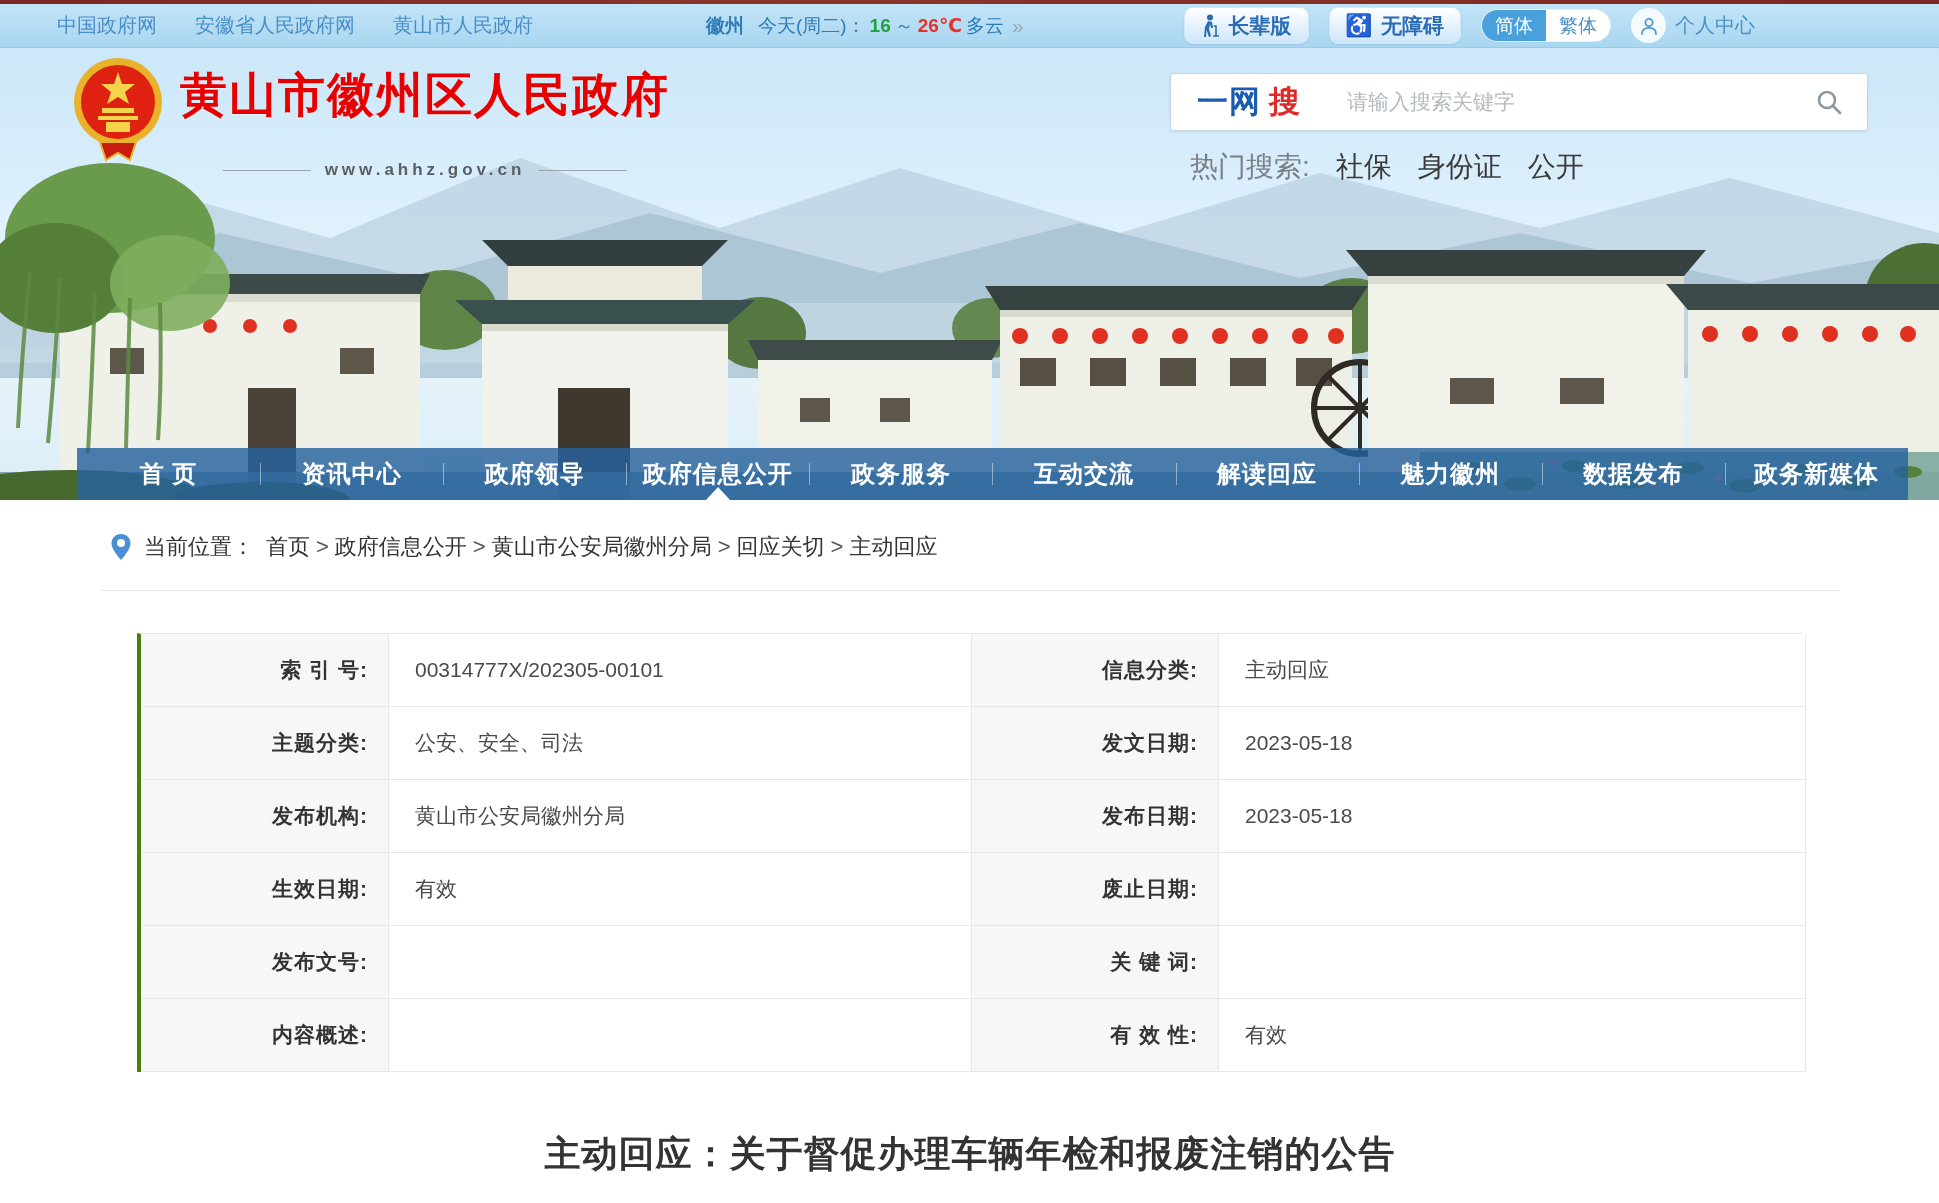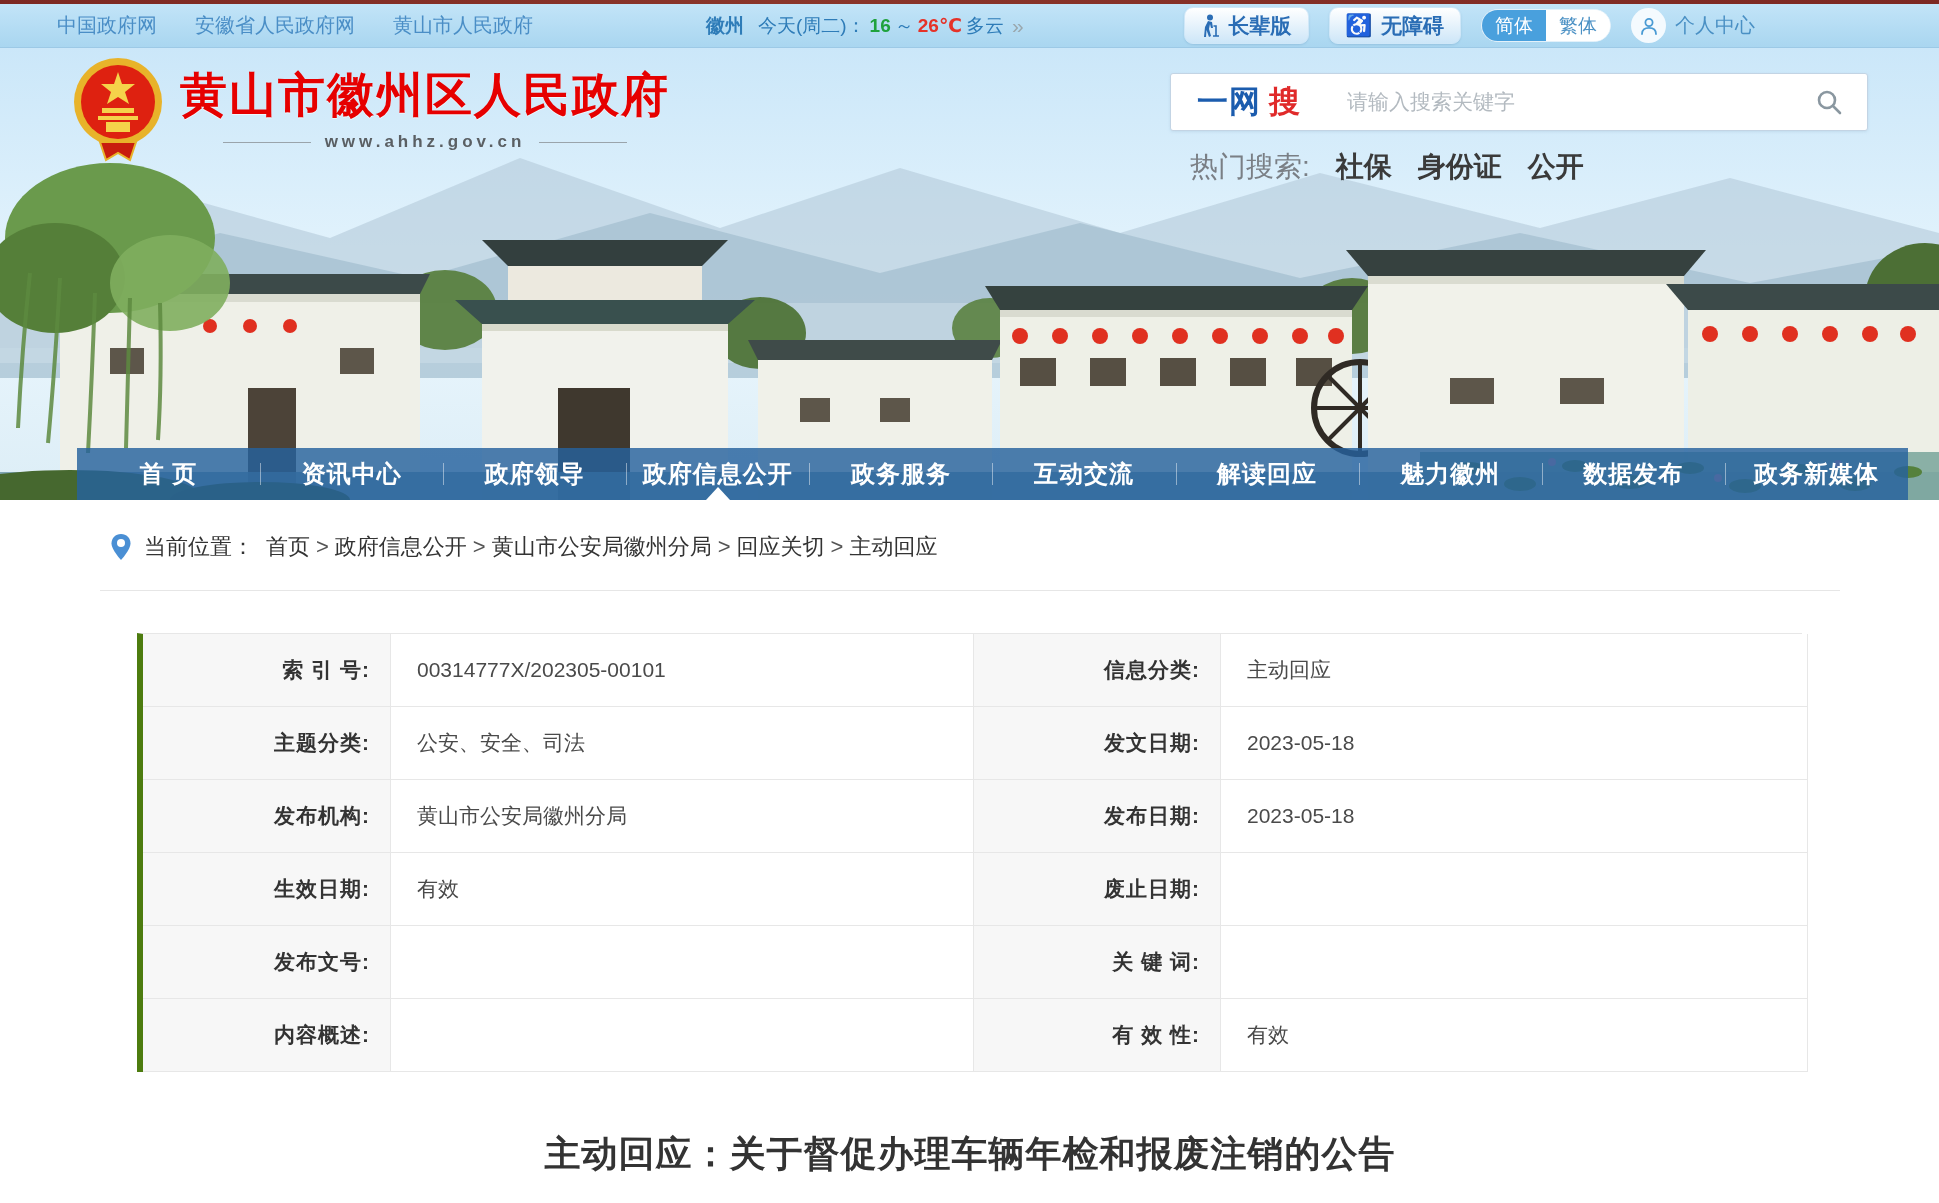--- a/index.html
+++ b/index.html
@@ -40,38 +40,38 @@
   .lang-seg.inactive { background:#fff; color:#4a90c4; }
   .profile { display:flex; align-items:center; gap:9px; cursor:pointer; }
   .profile-circle { width:35px; height:35px; border-radius:50%; background:#f4fafe; display:flex; align-items:center; justify-content:center; }
   .profile-label { color:#4a90c4; font-size:20px; }
 
   
   .banner { position:relative; width:1939px; height:452px; overflow:hidden; background:linear-gradient(#cfe9fa,#eef8fe 40%); }
   .banner-scene { position:absolute; left:0; top:0; width:1939px; height:452px; display:block; }
 
   .logo-block { position:absolute; left:72px; top:8px; display:flex; align-items:flex-start; gap:16px; }
-  .site-titles { display:flex; flex-direction:column; align-items:center; }
+  .site-titles { display:flex; flex-direction:column; align-items:center;gap:28px; }
   .site-title { color:#e60000; font-size:47px; font-weight:900; letter-spacing:2px; line-height:1.15; margin-top:12px;
                 text-shadow:0 1px 0 rgba(255,255,255,.6); }
   .site-url { display:flex; align-items:center; gap:14px; margin-top:10px; color:#5a5f63; font-size:17px; font-weight:bold; letter-spacing:4px; }
   .site-url .rule { width:88px; height:1px; background:#9aa4ab; }
 
   .search-block { position:absolute; right:71px; top:25px; width:698px; }
   .search-box { display:flex; align-items:center; height:58px; background:#fff; border:1px solid #c3d4e4; border-radius:3px;
                 box-shadow:0 1px 3px rgba(120,160,190,.2); }
   .search-brand { display:flex; align-items:baseline; padding-left:26px; font-size:31px; font-weight:900; letter-spacing:1px;gap:8px; }
   .brand-blue { color:#1b5cae; }
   .brand-red { color:#e02a2a; }
   .search-input { flex:1; border:none; outline:none; font-size:21px; color:#333; padding:0 10px 0 46px; background:transparent; font-family:inherit; }
   .search-input::placeholder { color:#b3bac0; }
   .search-btn { border:none; background:transparent; padding:0 24px 0 8px; cursor:pointer; display:flex; align-items:center; }
   .hot-row { display:flex; align-items:center; gap:26px; margin-top:17px; padding-left:20px; font-size:28px; }
   .hot-label { color:#7a7f85; }
-  .hot-term { color:#3a3a3a; cursor:pointer;font-weight:bold; }
+  .hot-term { color:#3a3a3a; cursor:pointer; }
 
   
   .mainnav { position:absolute; left:77px; right:31px; bottom:0; height:52px; background:rgba(38,98,158,.82); }
   .mainnav ul { list-style:none; display:flex; height:100%; }
   .nav-item { flex:1; position:relative; display:flex; align-items:center; justify-content:center;
               color:#fff; font-size:24px; font-weight:bold; letter-spacing:1px; cursor:pointer; white-space:nowrap; }
   .nav-item + .nav-item::before { content:''; position:absolute; left:0; top:50%; transform:translateY(-50%);
               width:1px; height:22px; background:rgba(255,255,255,.45); }
   .nav-item.active::after { content:''; position:absolute; bottom:0; left:50%; transform:translateX(-50%);
               border-left:12px solid transparent; border-right:12px solid transparent; border-bottom:13px solid #fff; }
@@ -79,21 +79,21 @@
   
   .inner { width:1740px; margin-left:100px; }
   .breadcrumb-row { display:flex; align-items:center; gap:12px; padding:32px 0 28px 10px; border-bottom:1px solid #e6e6e6;
                     font-size:22px; color:#333; }
   .crumb { cursor:pointer; }
   .crumb[data-interactable="false"] { cursor:default; }
   .crumb-sep { color:#555; margin:0 6px; }
 
   
   .info-table { display:grid; grid-template-columns:248px 583px 247px 587px; grid-auto-rows:73px;
-                width:1665px; margin:42px 0 0 37px; border-top:1px solid #e7e7e7; border-left:6px solid #4d7c0f; }
+                width:1665px; margin:42px 0 0 37px; border-top:1px solid #e7e7e7; border-left:4px solid #4d7c0f; }
   .cell { border-right:1px solid #e7e7e7; border-bottom:1px solid #e7e7e7; display:flex; align-items:center; font-size:21px; }
   .cell.label { background:#f7f7f7; justify-content:flex-end; padding-right:20px; font-weight:bold; color:#333; letter-spacing:1px; }
   .cell.value { background:#fff; justify-content:flex-start; padding-left:26px; color:#4a4a4a; }
 
   
   .article-title { margin-top:58px; text-align:center; font-size:36px; font-weight:bold; color:#333; letter-spacing:1px; }
 </style>
 </head>
 <body>
 

